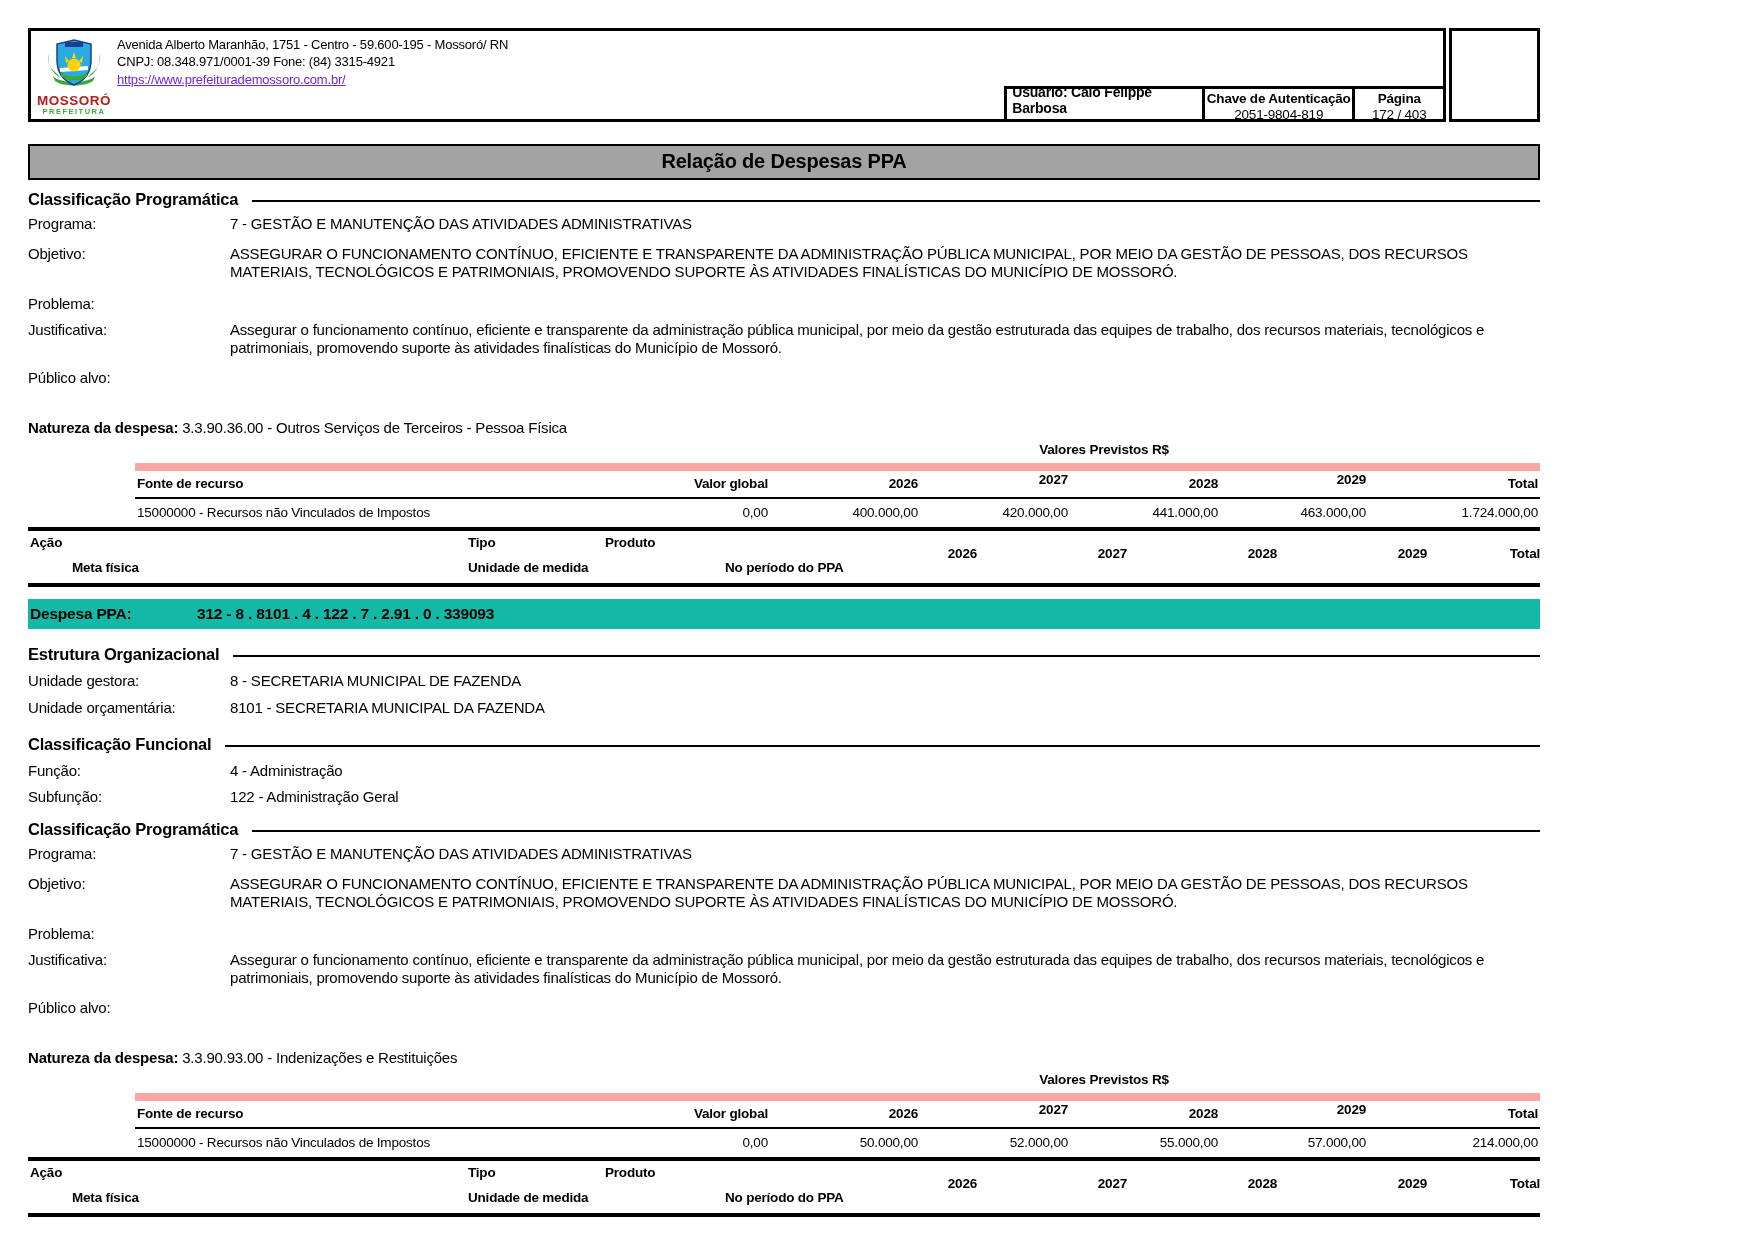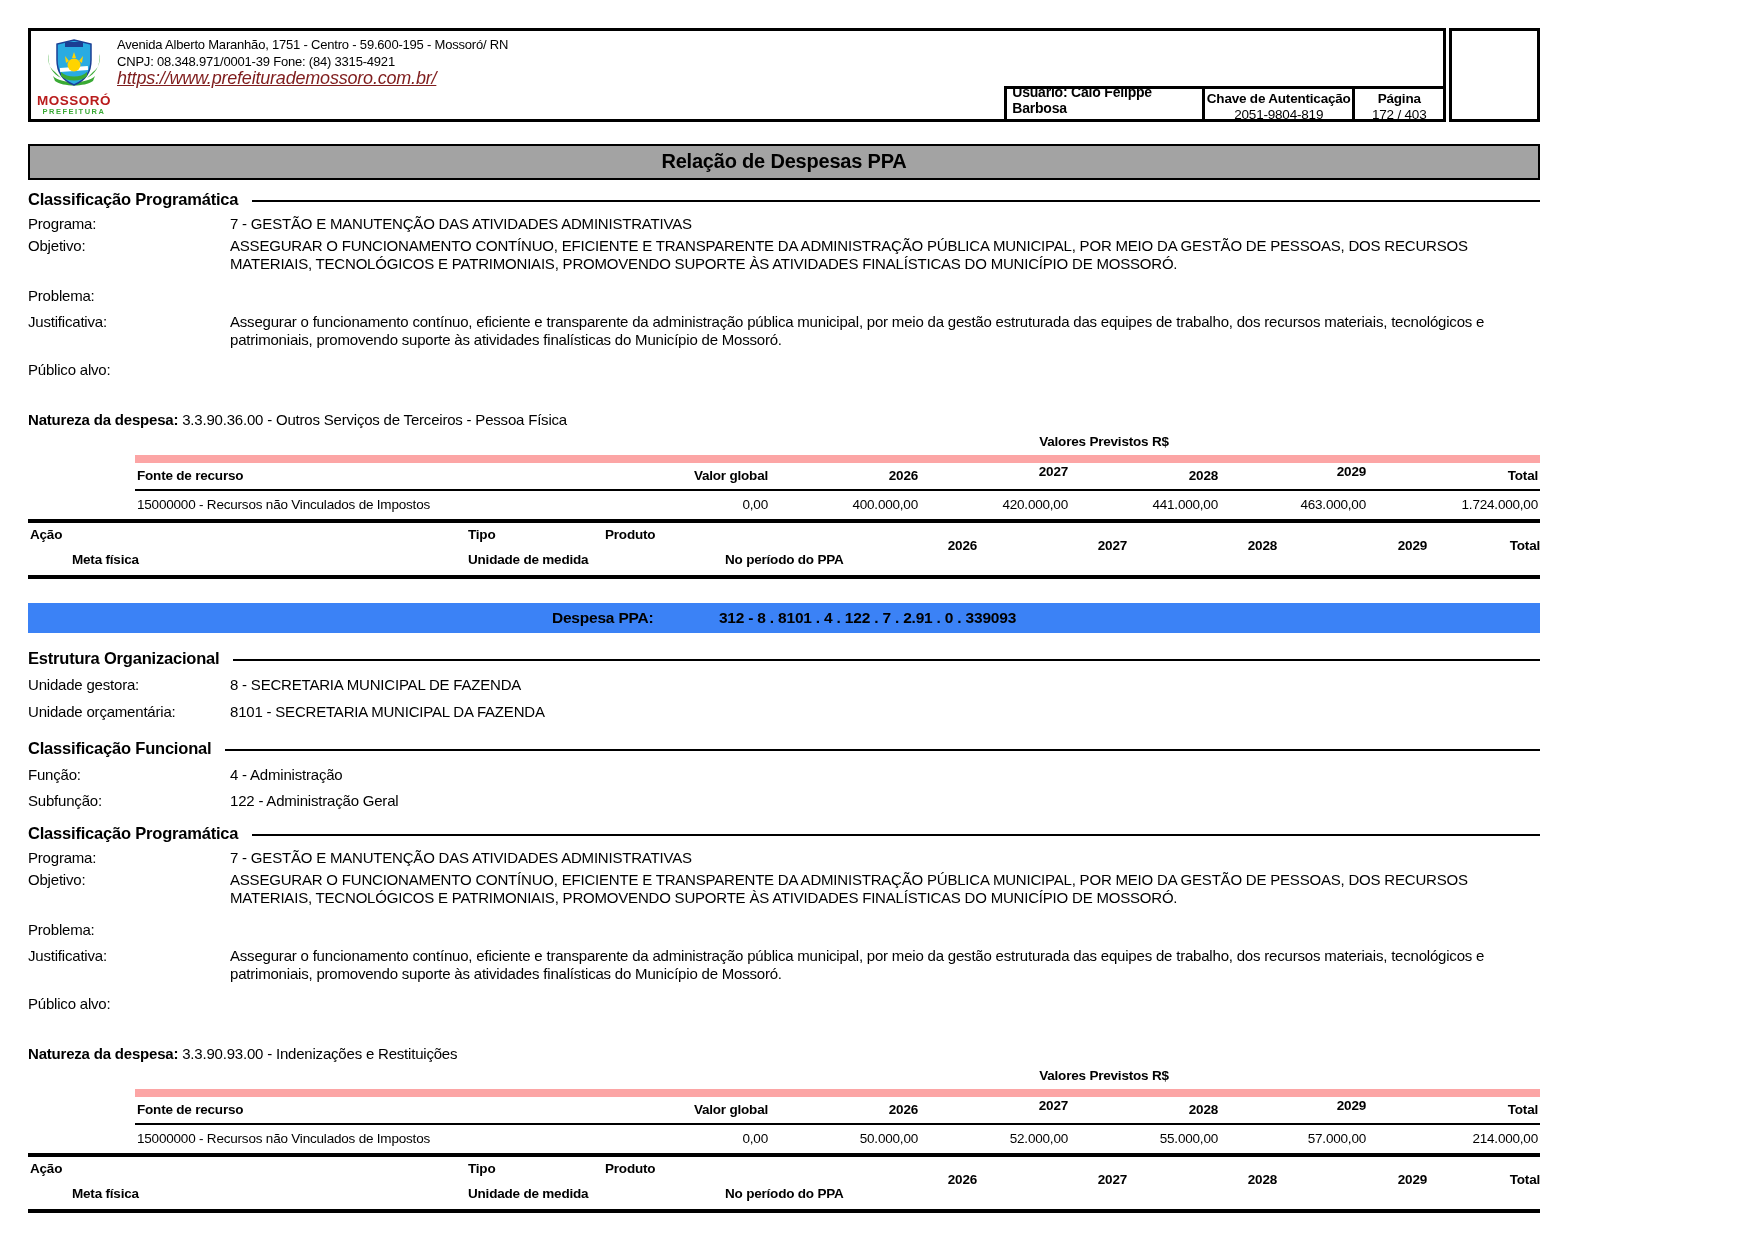--- a/index.html
+++ b/index.html
@@ -13,21 +13,21 @@
   
   .header-row { display:flex; align-items:stretch; }
   .header-box { width:1416px; height:88px; border:3px solid #000; position:relative; display:flex; }
   .header-side { width:85px; height:88px; border:3px solid #000; margin-left:3px; }
   .logo { width:86px; display:flex; flex-direction:column; align-items:center; padding-top:7px; }
   .logo-city { font-size:13.5px; font-weight:bold; color:#b91c1c; letter-spacing:0.5px; line-height:12px; margin-top:1px;}
   .logo-sub { font-size:7.5px; font-weight:bold; color:#3aaa35; letter-spacing:1.5px; line-height:9px;}
   .head-info { padding-top:5px; }
   .org-name { font-size:27px; font-weight:bold; letter-spacing:-0.5px; line-height:30px; }
   .head-line { font-size:13px; line-height:17px; }
-  .head-link { font-size:18px; line-height:17px; text-decoration:underline; color:#7f1d1d;font-style:italic; }
+  .head-link { font-size:13px; line-height:17px; text-decoration:underline; color:#6d28d9; }
   .user-table { position:absolute; right:-3px; bottom:-3px; display:flex; align-items:center; }
   .ut-cell { border:3px solid #000; border-right:none; background:#fff; }
   .ut-cell:last-child { border-right:3px solid #000; }
   .ut-user { width:198px; display:flex; align-items:flex-end; padding:3px 5px; font-size:14px; font-weight:bold; height:36px; box-sizing:border-box;}
   .ut-col { width:150px; text-align:center; font-size:13.5px; padding:2px 0; height:36px; box-sizing:border-box;}
   .ut-col.page-col { width:94px; }
   .ut-head { font-weight:bold; line-height:16px; }
   .ut-val { line-height:15px; }
 
   
@@ -36,21 +36,21 @@
 
   
   .sec { display:flex; align-items:center; }
   .sec .sec-t { font-size:16.5px; font-weight:bold; white-space:nowrap; }
   .sec .sec-rule { flex:1; border-top:2px solid #000; margin-left:14px; margin-top:3px; }
 
   
   .frow { display:flex; font-size:15px; line-height:18px; }
   .flabel { width:202px; flex-shrink:0; }
   .fvalue { flex:1; }
-  .mt6{margin-top:6px;} .mt4{margin-top:4px;} .mt8{margin-top:8px;} .mt9{margin-top:9px;}
+  .mt6{margin-top:6px;} .mt4{margin-top:12px;} .mt8{margin-top:8px;} .mt9{margin-top:9px;}
   .mt12{margin-top:12px;} .mt14{margin-top:14px;} .mt16{margin-top:16px;} .mt18{margin-top:18px;} .mt10{margin-top:10px;}
 
   .nat-row { margin-top:32px; font-size:15px; }
   .nat-row b { letter-spacing:-0.2px; }
 
   
   .vp-label { margin-top:6px; margin-left:640px; width:872px; text-align:center;
     font-size:13.5px; font-weight:bold; }
   .ftable { margin-top:6px; margin-left:107px; width:1405px; font-size:13.5px; }
   .ft-head, .ft-row { display:grid; grid-template-columns:1fr 135px 150px 150px 150px 148px 172px; align-items:end; }
@@ -62,21 +62,21 @@
 
   
   .acao-block { position:relative; height:52px; width:1512px; font-size:13.5px; font-weight:bold; }
   .ab { position:absolute; white-space:nowrap; }
   .ab-acao { left:2px; top:4px; } .ab-tipo { left:440px; top:4px; } .ab-produto { left:577px; top:4px; }
   .ab-meta { left:44px; top:29px; } .ab-unidade { left:440px; top:29px; } .ab-periodo { left:697px; top:29px; }
   .ab-years { position:absolute; top:15px; right:0; display:grid;
     grid-template-columns:150px 150px 150px 150px 113px; text-align:right; }
 
   
-  .despesa-bar { margin-top:24px; background:#3b82f6; display:flex; padding:6px 2px; font-size:15.5px; font-weight:bold;justify-content:center; }
+  .despesa-bar { margin-top:12px; background:#14b8a6; display:flex; padding:6px 2px; font-size:15.5px; font-weight:bold; }
   .despesa-bar .dlabel { width:167px; flex-shrink:0; }
 </style>
 </head>
 <body>
 
 <div class="page">
   <div class="content">
 
     <div class="header-row">
       <div class="header-box">

